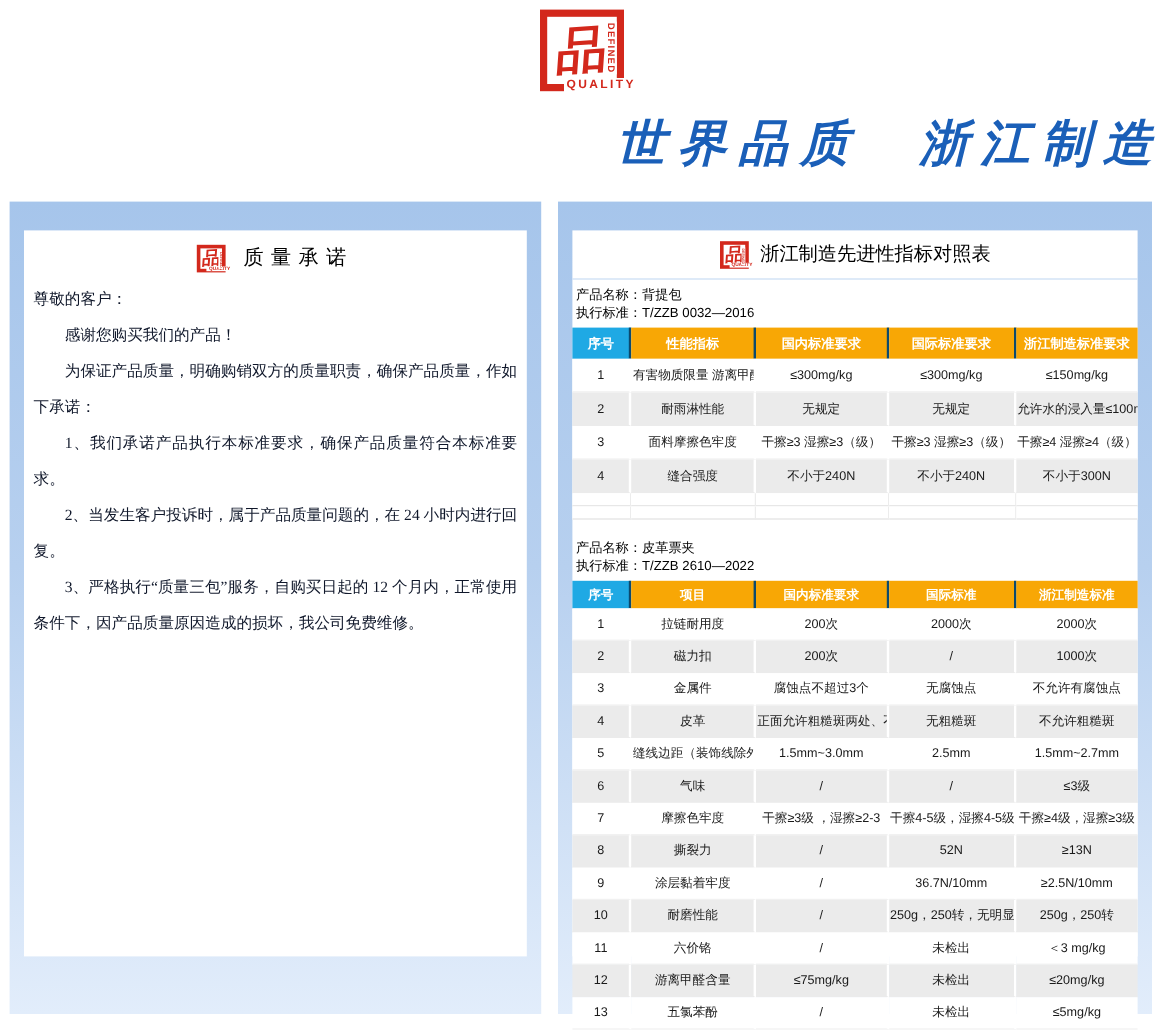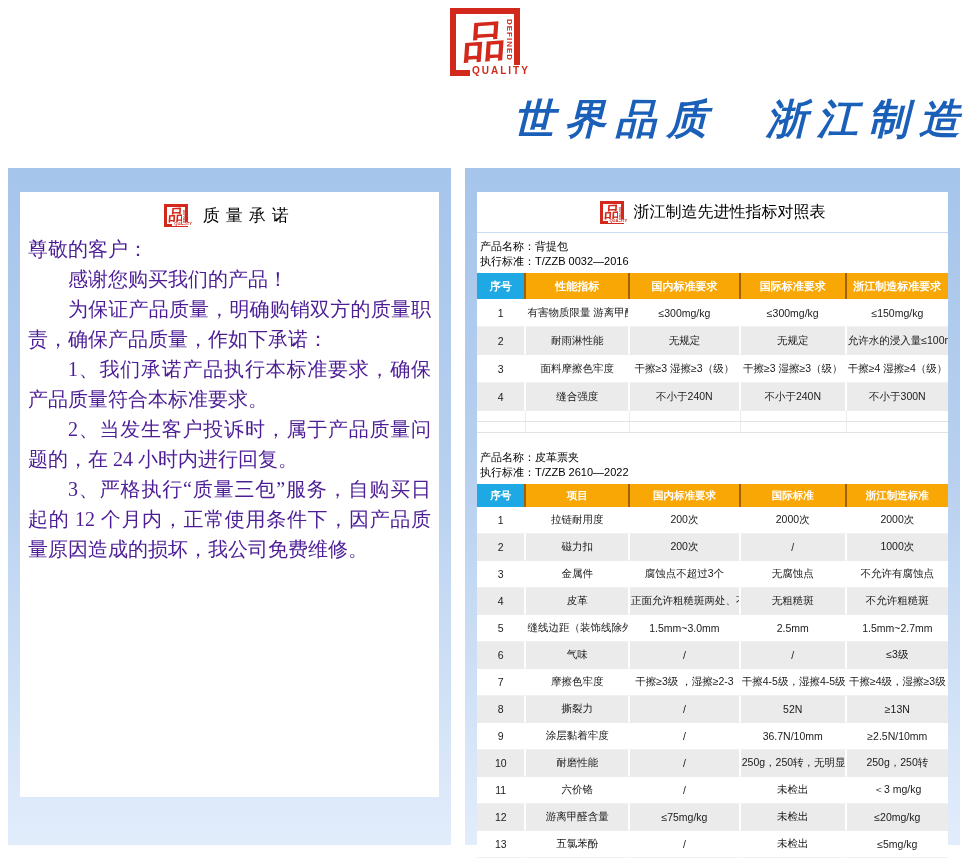--- a/index.html
+++ b/index.html
@@ -28,32 +28,32 @@
   .panel{position:absolute;top:168px;height:677px;
     background:linear-gradient(180deg,#a6c5eb 0%,#b7d0ef 45%,#e2edfb 100%);}
   .panel-left{left:8px;width:443px;}
   .panel-right{left:465px;width:495px;}
   .panel-inner{position:absolute;top:24px;left:12px;right:12px;height:605px;background:#fff;box-sizing:border-box;}
   
   .letter{padding:8px 8px 0;}
   .panel-title-row{text-align:center;height:34px;line-height:30px;}
   .panel-title{font-family:"Liberation Serif","DejaVu Serif",serif;font-size:17px;letter-spacing:6px;
     color:#000;vertical-align:middle;margin-left:10px;}
-  .letter p{margin:0;font-family:"Liberation Serif","DejaVu Serif",serif;font-size:20px;line-height:30px;
-    color:#4c1d95;text-align:justify;text-indent:2em;}
+  .letter p{margin:0;font-family:"Liberation Serif","DejaVu Serif",serif;font-size:13px;line-height:30px;
+    color:#0f172a;text-align:justify;text-indent:2em;}
   .letter p.no-indent{text-indent:0;}
   
   .report-title-row{height:40px;border-bottom:1px solid #c9dcf3;display:flex;align-items:center;
     justify-content:center;gap:10px;}
   .report-title{font-size:16px;color:#000;}
   .product-info{padding:6px 3px 4px;font-size:11px;line-height:15px;color:#000;}
   .product-info.second{padding-top:17px;}
   table.cmp{width:100%;border-collapse:separate;border-spacing:0;table-layout:fixed;color:#1a1a1a;}
   .cmp th{background:#f8a705;color:#fff;font-weight:bold;font-size:11px;text-align:center;
-    white-space:nowrap;overflow:hidden;border-right:2px solid #a16207;}
+    white-space:nowrap;overflow:hidden;border-right:2px solid #0c4a6e;}
   .cmp th:first-child{background:#1fa9e4;}
   .cmp th:last-child{border-right:none;}
   .cmp td{font-size:10.5px;text-align:center;white-space:nowrap;overflow:hidden;
     border-right:2px solid #fff;border-bottom:1px solid #f1f1f1;background:#fff;}
   .cmp td:last-child{border-right:none;}
   .cmp tbody.data tr:nth-child(even) td{background:#ebebeb;border-bottom-color:#ebebeb;}
   .t1 th{height:24px;}
   .t1 tbody.data td{height:25px;}
   .t2 th{height:21px;font-size:10.5px;}
   .t2 tbody.data td{height:24px;}

